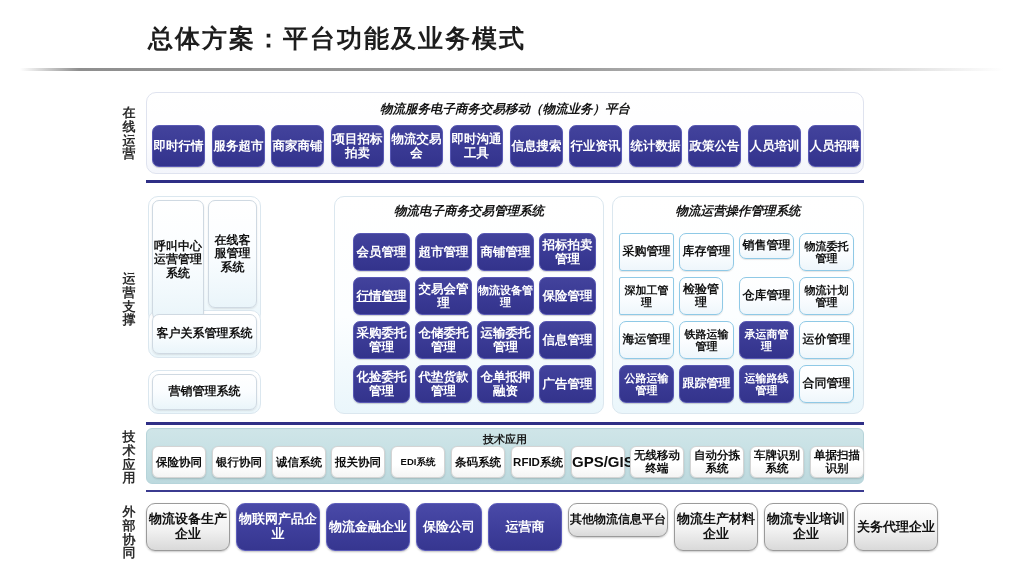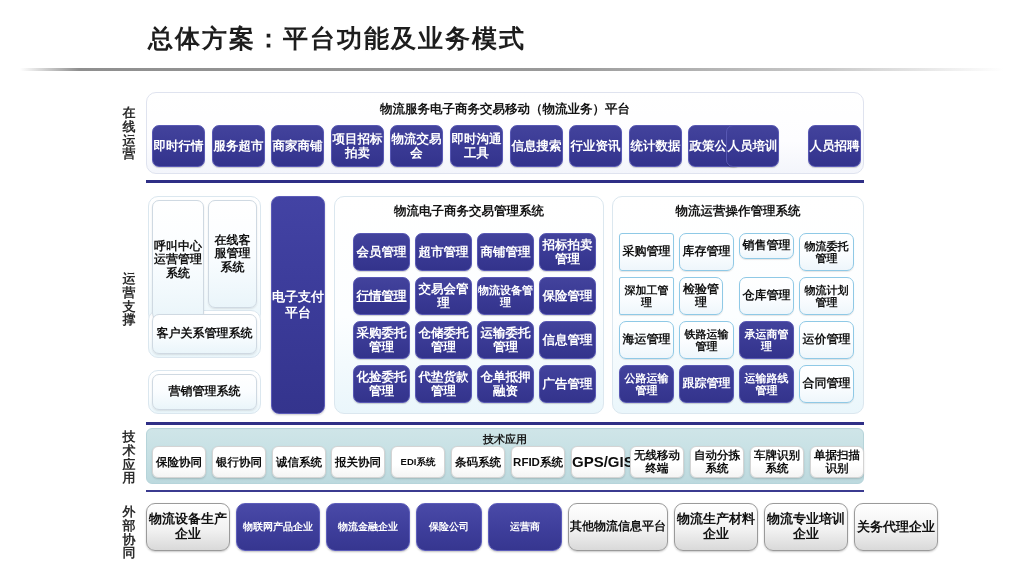--- a/index.html
+++ b/index.html
@@ -51,20 +51,21 @@
     position: absolute;
     border-radius: 9px;
   }
   .panel-title {
     position: absolute;
     font-size: 12.5px;
     font-weight: 700;
     color: #151515;
     white-space: nowrap;
     text-align: center;
+    font-style: italic;
   }
 
   
   .panel-online {
     left: 146px; top: 92px;
     width: 718px; height: 82px;
     background: linear-gradient(to bottom, #ffffff 0%, #fdfdff 60%, #f3f5fb 100%);
     border: 1px solid #dfe3ef;
     border-radius: 10px;
   }
@@ -130,21 +131,21 @@
     border-radius: 9px;
     box-shadow: 0 1px 2px rgba(0,0,0,0.22);
     font-size: 13px;
   }
   .box-ext-blue {
     background: linear-gradient(to bottom, #4a4aa8 0%, #3f3f9c 50%, #363690 100%);
     color: #ffffff;
     border: 1px solid #5d5dbb;
     border-radius: 9px;
     box-shadow: 0 1px 2px rgba(0,0,0,0.25);
-    font-size: 10px;
+    font-size: 13px;
   }
 
   
   .box-pay {
     position: absolute;
     left: 271px; top: 196px;
     width: 54px; height: 218px;
     border-radius: 8px;
     background: linear-gradient(to bottom, #4343a4 0%, #3b3b99 50%, #34348d 100%);
     border: 1px solid #5b5bb8;
@@ -250,21 +251,21 @@
       </div>
       <div class="box box-blue" style="left: 569px; top: 125px; width: 53px; height: 42px;">
         <span><span>行业</span><span>资讯</span></span>
       </div>
       <div class="box box-blue" style="left: 629px; top: 125px; width: 53px; height: 42px;">
         <span><span>统计</span><span>数据</span></span>
       </div>
       <div class="box box-blue" style="left: 688px; top: 125px; width: 53px; height: 42px;">
         <span><span>政策</span><span>公告</span></span>
       </div>
-      <div class="box box-blue" style="left: 726px; top: 125px; width: 53px; height: 42px;">
+      <div class="box box-blue" style="left: 748px; top: 125px; width: 53px; height: 42px;">
         <span><span>人员</span><span>培训</span></span>
       </div>
       <div class="box box-blue" style="left: 808px; top: 125px; width: 53px; height: 42px;">
         <span><span>人员</span><span>招聘</span></span>
       </div>
     </div>
 
   <div class="band-divider" style="left:146px; top:180px; width:718px;"></div>
 
   <div class="panel-sub" style="left:148px; top:196px; width:113px; height:128px;"></div>
@@ -279,23 +280,20 @@
         <span><span>在线</span><span>客服</span><span>管理</span><span>系统</span></span>
       </div>
       <div class="box box-light" style="left: 152px; top: 314px; width: 105px; height: 40px; font-size: 12px;">
         <span><span>客户关系</span><span>管理系统</span></span>
       </div>
       <div class="box box-light" style="left: 152px; top: 374px; width: 105px; height: 36px; font-size: 12px;">
         <span><span>营销管理系统</span></span>
       </div>
     </div>
 
-  <div class="box-pay">
-    <span id="pay-text"><span>电子</span><span>支付</span><span>平台</span></span>
-  </div>
 
   <div class="panel-sub" style="left:334px; top:196px; width:270px; height:218px;"></div>
   <div class="panel-title" style="left:334px; top:203px; width:270px;">物流电子商务交易管理系统</div>
   <div id="ecommerce-items">
       <div class="box box-blue" style="left: 353px; top: 233px; width: 57px; height: 38px;">
         <span><span>会员</span><span>管理</span></span>
       </div>
       <div class="box box-blue" style="left: 415px; top: 233px; width: 57px; height: 38px;">
         <span><span>超市</span><span>管理</span></span>
       </div>
@@ -450,21 +448,21 @@
       </div>
       <div class="box box-ext-blue" style="left: 326px; top: 503px; width: 84px; height: 48px;">
         <span><span>物流</span><span>金融企业</span></span>
       </div>
       <div class="box box-ext-blue" style="left: 416px; top: 503px; width: 66px; height: 48px;">
         <span><span>保险</span><span>公司</span></span>
       </div>
       <div class="box box-ext-blue" style="left: 488px; top: 503px; width: 74px; height: 48px;">
         <span><span>运营商</span></span>
       </div>
-      <div class="box box-gray" style="left: 568px; top: 503px; width: 100px; height: 48px; font-size: 12px;">
+      <div class="box box-gray" style="left: 568px; top: 503px; width: 100px; height: 34px; font-size: 12px;">
         <span><span>其他物</span><span>流信息平台</span></span>
       </div>
       <div class="box box-gray" style="left: 674px; top: 503px; width: 84px; height: 48px;">
         <span><span>物流生产</span><span>材料企业</span></span>
       </div>
       <div class="box box-gray" style="left: 764px; top: 503px; width: 84px; height: 48px;">
         <span><span>物流专业</span><span>培训企业</span></span>
       </div>
       <div class="box box-gray" style="left: 854px; top: 503px; width: 84px; height: 48px;">
         <span><span>关务</span><span>代理企业</span></span>

